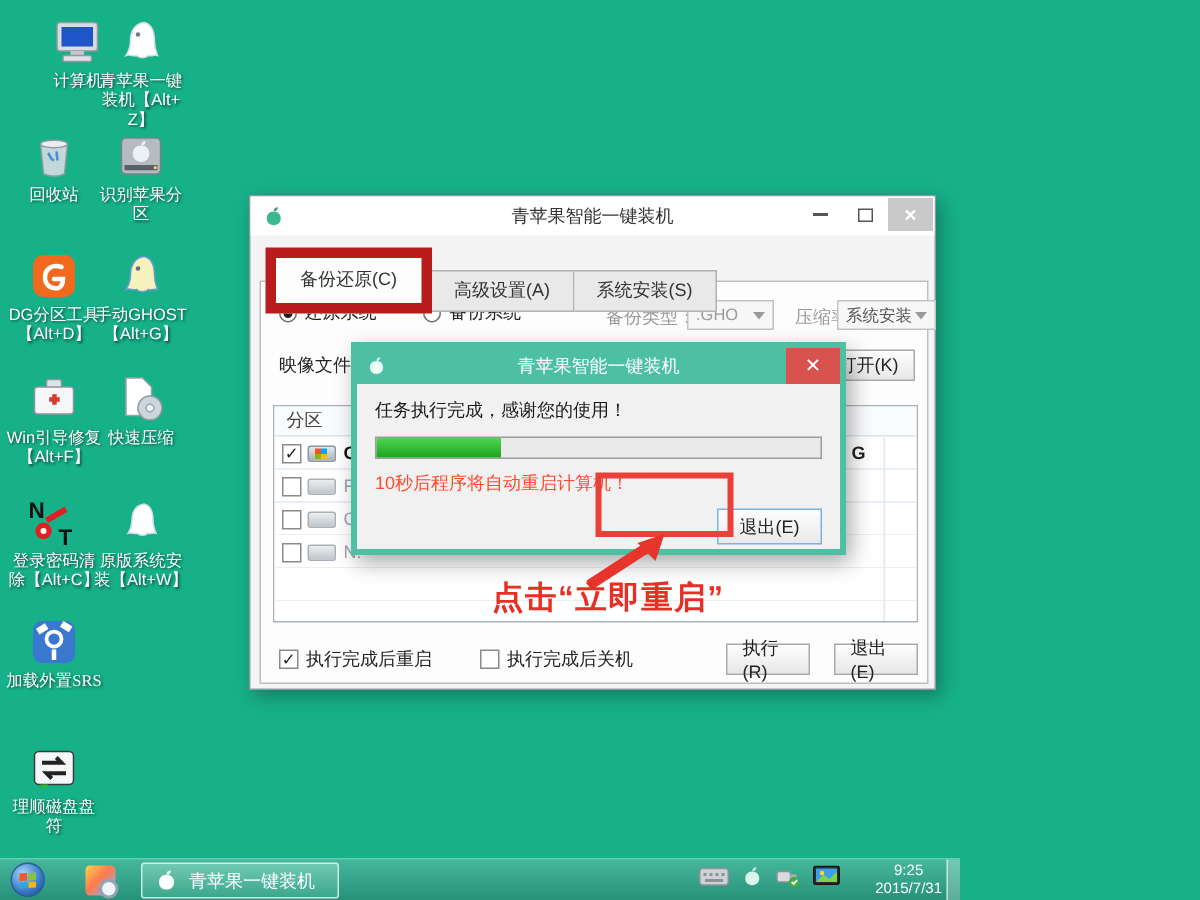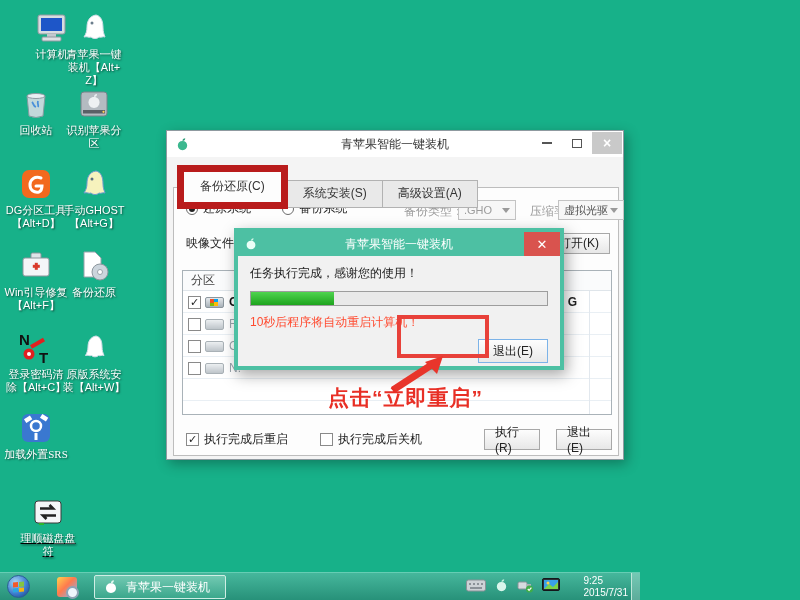--- a/index.html
+++ b/index.html
@@ -103,21 +103,21 @@
   .snip-icon { position:absolute; left:57px; top:4px; width:20px; height:20px; border-radius:3px;
                background:linear-gradient(135deg,#ffd24d 0%,#ff7a4d 45%,#7ab8ff 100%); }
   .snip-icon::after { content:''; position:absolute; right:-2px; bottom:-2px; width:9px; height:9px; border-radius:50%;
                       background:#eef5fb; border:2px solid #8fa3b5; }
   .task-app { position:absolute; left:94px; top:2px; height:24px; width:132px; display:flex; align-items:center;
               background:linear-gradient(#72c9b2,#3ba78c); border:1px solid #cfeee4; border-radius:2px; padding:0 8px; }
   .task-app .apple { width:16px; height:16px; margin-right:7px; }
   .task-app .lbl { color:#fff; font-size:12px; white-space:nowrap; }
   .tray { position:absolute; right:12px; top:0; height:28px; display:flex; align-items:center; }
   .tray-ic { margin-left:8px; }
-  .clock { margin-left:24px; text-align:left; color:#fff; font-size:10px; line-height:1.25; }
+  .clock { margin-left:24px; text-align:center; color:#fff; font-size:10px; line-height:1.25; }
   .show-desktop { position:absolute; right:0; top:0; width:9px; height:28px; background:rgba(255,255,255,.25); border-left:1px solid #bfe6d9; }
 </style>
 </head>
 <body>
 
 <div class="desk-icon" style="left:20px;top:10px;">
   <div class="ic"><svg viewBox="0 0 36 36">
         <rect x="4" y="5" width="27" height="19" rx="2" fill="#d8dce0" stroke="#8f98a0"></rect>
         <rect x="7" y="8" width="21" height="13" fill="#1e56c8"></rect>
         <rect x="13" y="24" width="9" height="3" fill="#c2c8ce"></rect>
@@ -172,21 +172,21 @@
         <rect x="16.8" y="14.8" width="3" height="7" fill="#d93a2b"></rect>
       </svg></div>
   <div class="lbl">Win引导修复【Alt+F】</div>
 </div>
 <div class="desk-icon" style="left:62px;top:248px;">
   <div class="ic"><svg viewBox="0 0 36 36">
         <path d="M8 4h11l6 6v19H8z" fill="#fff" stroke="#98a2aa"></path>
         <circle cx="24" cy="24" r="8" fill="#ccd5dc" stroke="#8d979e"></circle>
         <circle cx="24" cy="24" r="2.5" fill="#fff" stroke="#9aa4ab"></circle>
       </svg></div>
-  <div class="lbl">备份还原</div>
+  <div class="lbl">快速压缩</div>
 </div>
 <div class="desk-icon" style="left:4px;top:330px;">
   <div class="ic"><svg viewBox="0 0 36 36">
         <text x="1" y="15" font-size="15" font-weight="bold" fill="#111" font-family="sans-serif">N</text>
         <text x="21" y="33" font-size="15" font-weight="bold" fill="#111" font-family="sans-serif">T</text>
         <rect x="13" y="15" width="15" height="4" transform="rotate(-30 13 17)" fill="#e02020"></rect>
         <circle cx="11" cy="24" r="5.5" fill="#e02020"></circle>
         <circle cx="11" cy="24" r="2" fill="#fff"></circle>
       </svg></div>
   <div class="lbl">登录密码清除【Alt+C】</div>
@@ -200,21 +200,21 @@
 <div class="desk-icon" style="left:4px;top:410px;font-family:Liberation Serif, serif;">
   <div class="ic"><svg viewBox="0 0 36 36">
         <rect x="4" y="4" width="28" height="28" rx="6" fill="#3a78d0"></rect>
         <circle cx="18" cy="16" r="5" fill="none" stroke="#fff" stroke-width="2.5"></circle>
         <rect x="16.5" y="23" width="3" height="7" fill="#fff"></rect>
         <rect x="6.5" y="7" width="7" height="4.5" transform="rotate(-32 10 9)" fill="#fff"></rect>
         <rect x="22.5" y="5.5" width="7" height="4.5" transform="rotate(32 26 8)" fill="#fff"></rect>
       </svg></div>
   <div class="lbl">加载外置SRS</div>
 </div>
-<div class="desk-icon" style="left:16px;top:494px;text-decoration:underline;">
+<div class="desk-icon" style="left:4px;top:494px;">
   <div class="ic"><svg viewBox="0 0 36 36">
         <rect x="5" y="7" width="26" height="22" rx="3" fill="#f4f6f8" stroke="#3a3a3a"></rect>
         <path d="M10 14.5h13l-3.5-3.5M26 21.5H13l3.5 3.5" stroke="#222" stroke-width="2.6" fill="none"></path>
         <rect x="9" y="29" width="5" height="2" fill="#2db52d"></rect>
       </svg></div>
   <div class="lbl">理顺磁盘盘符</div>
 </div>
 
 <div class="mainwin">
   <div class="titlebar">
@@ -229,42 +229,42 @@
         </span>
       <span class="wc wc-max">
           <i></i>
         </span>
       <span class="wc wc-close">×</span>
     </span>
   </div>
 
   <div class="tabs">
     <span class="tab active">备份还原(C)</span>
+    <span class="tab">高级设置(A)</span>
     <span class="tab">系统安装(S)</span>
-    <span class="tab">高级设置(A)</span>
   </div>
 
   <div class="panel">
     <div class="radio-row">
       <span class="radio">
         <span class="rdot sel"></span>
         <span>还原系统</span>
       </span>
       <span class="radio">
         <span class="rdot"></span>
         <span>备份系统</span>
       </span>
       <span class="dim-label" style="position:absolute;left:218px;top:3px;">备份类型：</span>
       <span class="mini-select" style="position:absolute;left:272px;top:0;">
         <span>.GHO</span>
         <span class="chev"></span>
       </span>
       <span class="dim-label" style="position:absolute;left:344px;top:3px;">压缩率：</span>
       <span class="mini-select dark" style="position:absolute;left:372px;top:0;">
-        <span>虚拟光驱</span>
+        <span>系统安装</span>
         <span class="chev"></span>
       </span>
     </div>
 
     <div class="path-row">
       <span>映像文件路径</span>
       <span class="path-input"></span>
       <span class="btn">打开(K)</span>
     </div>
 

